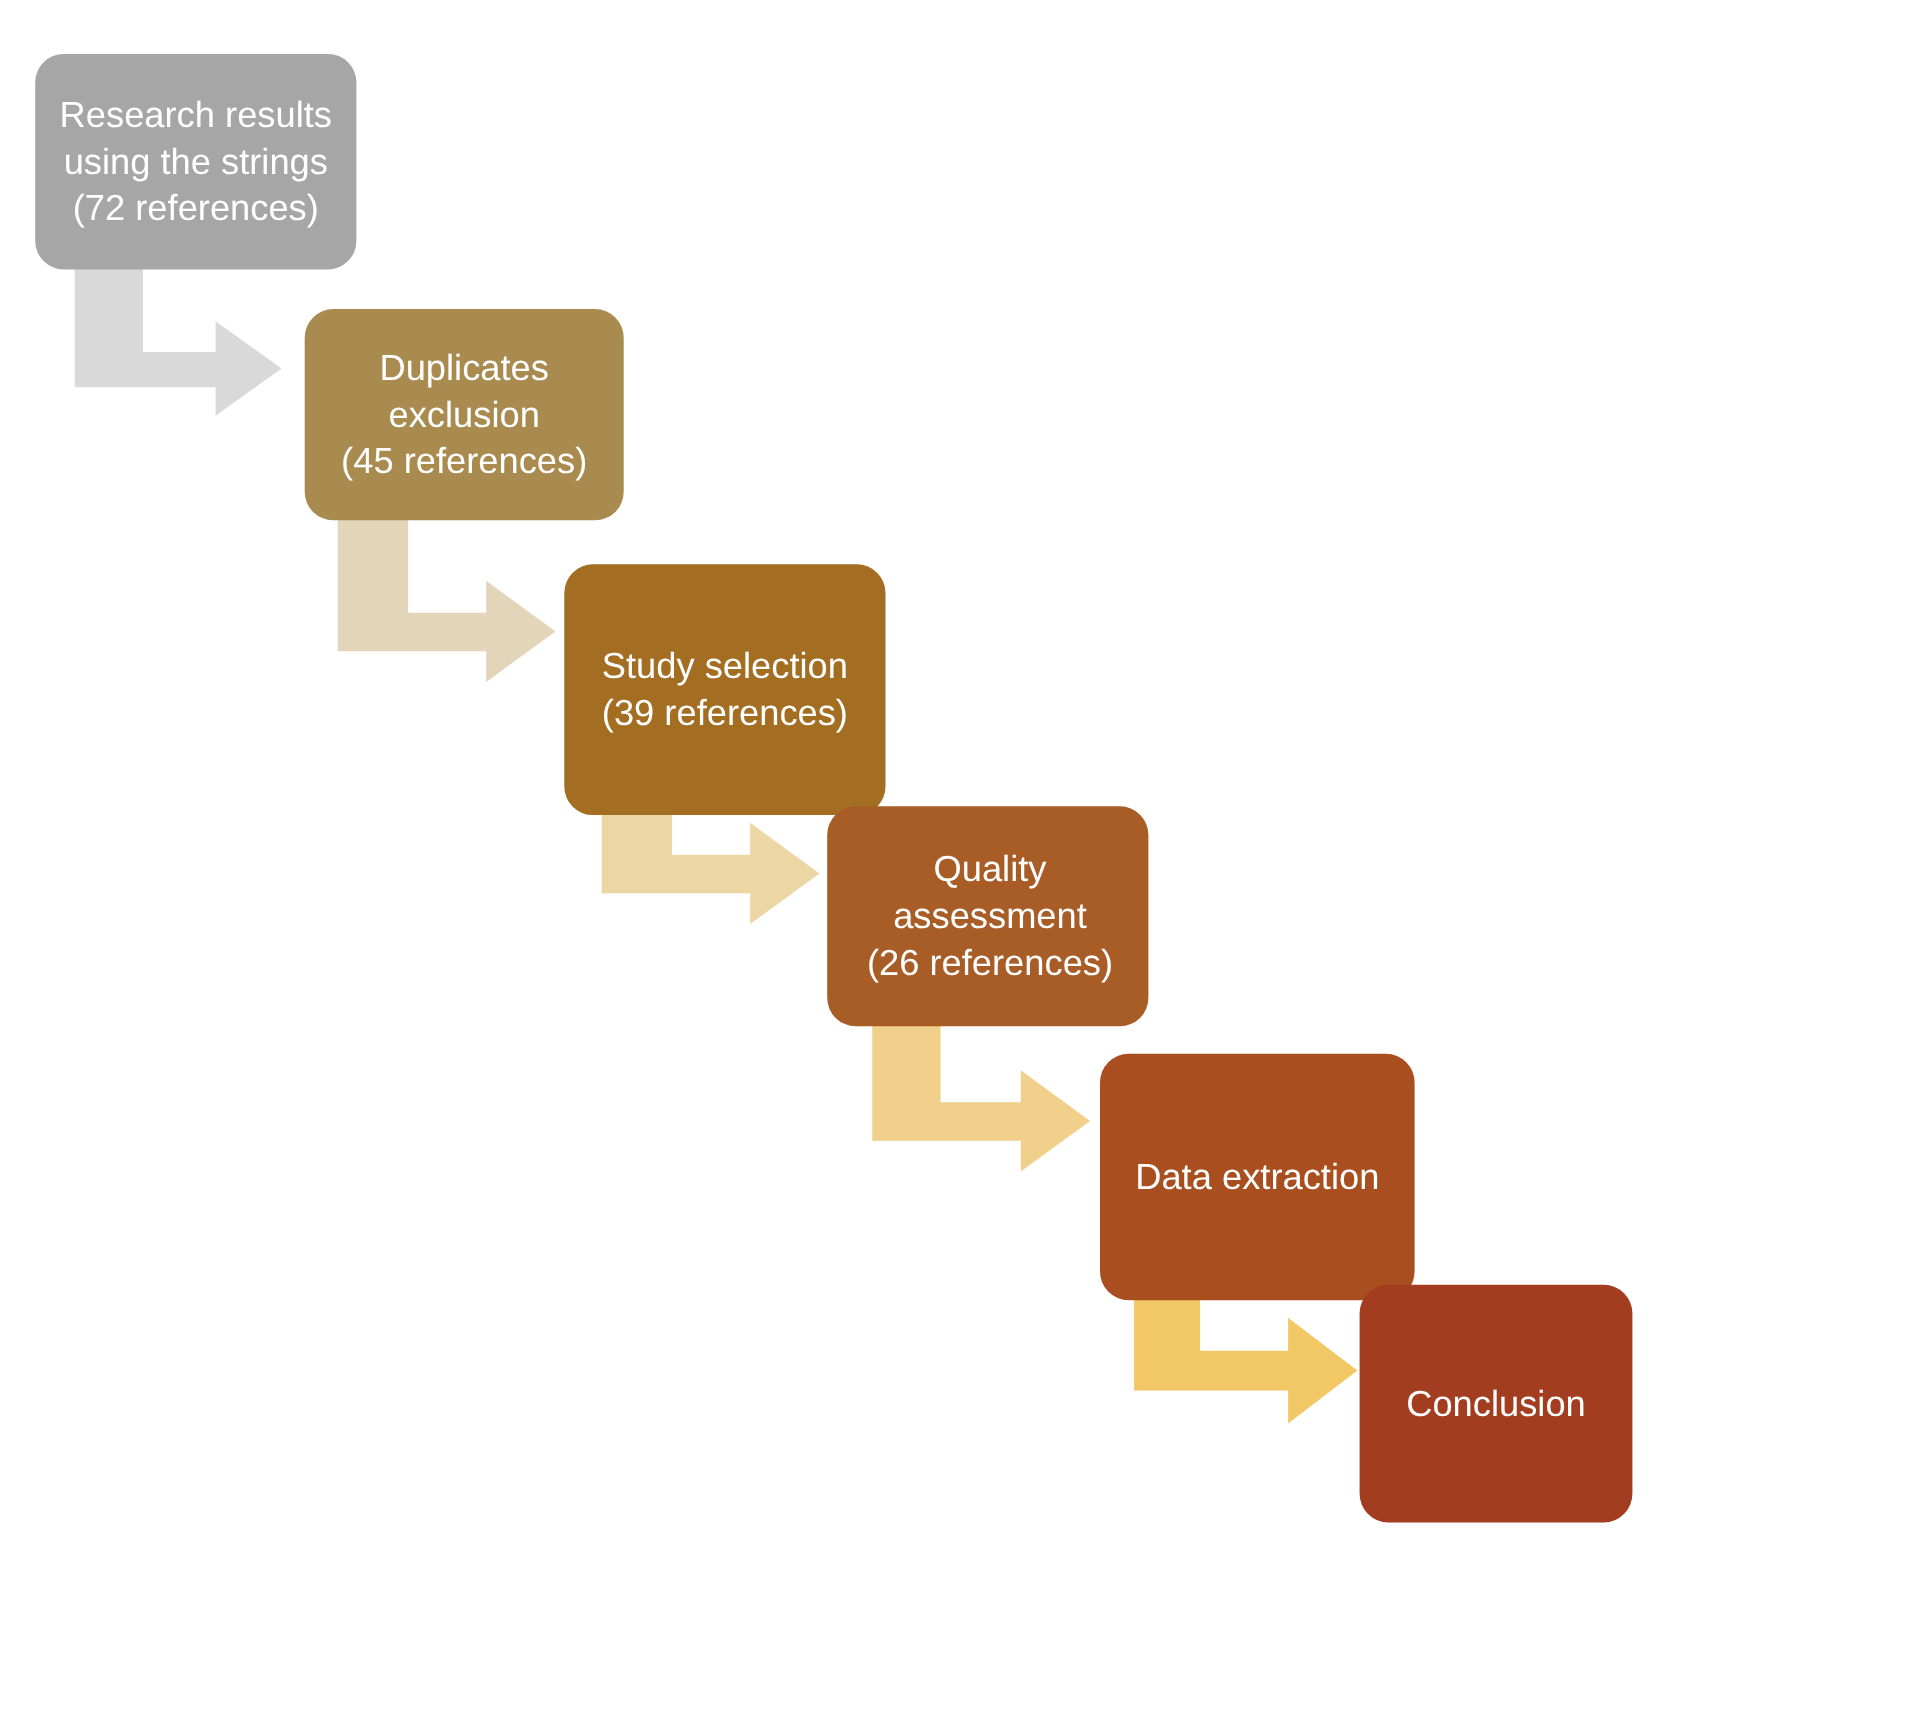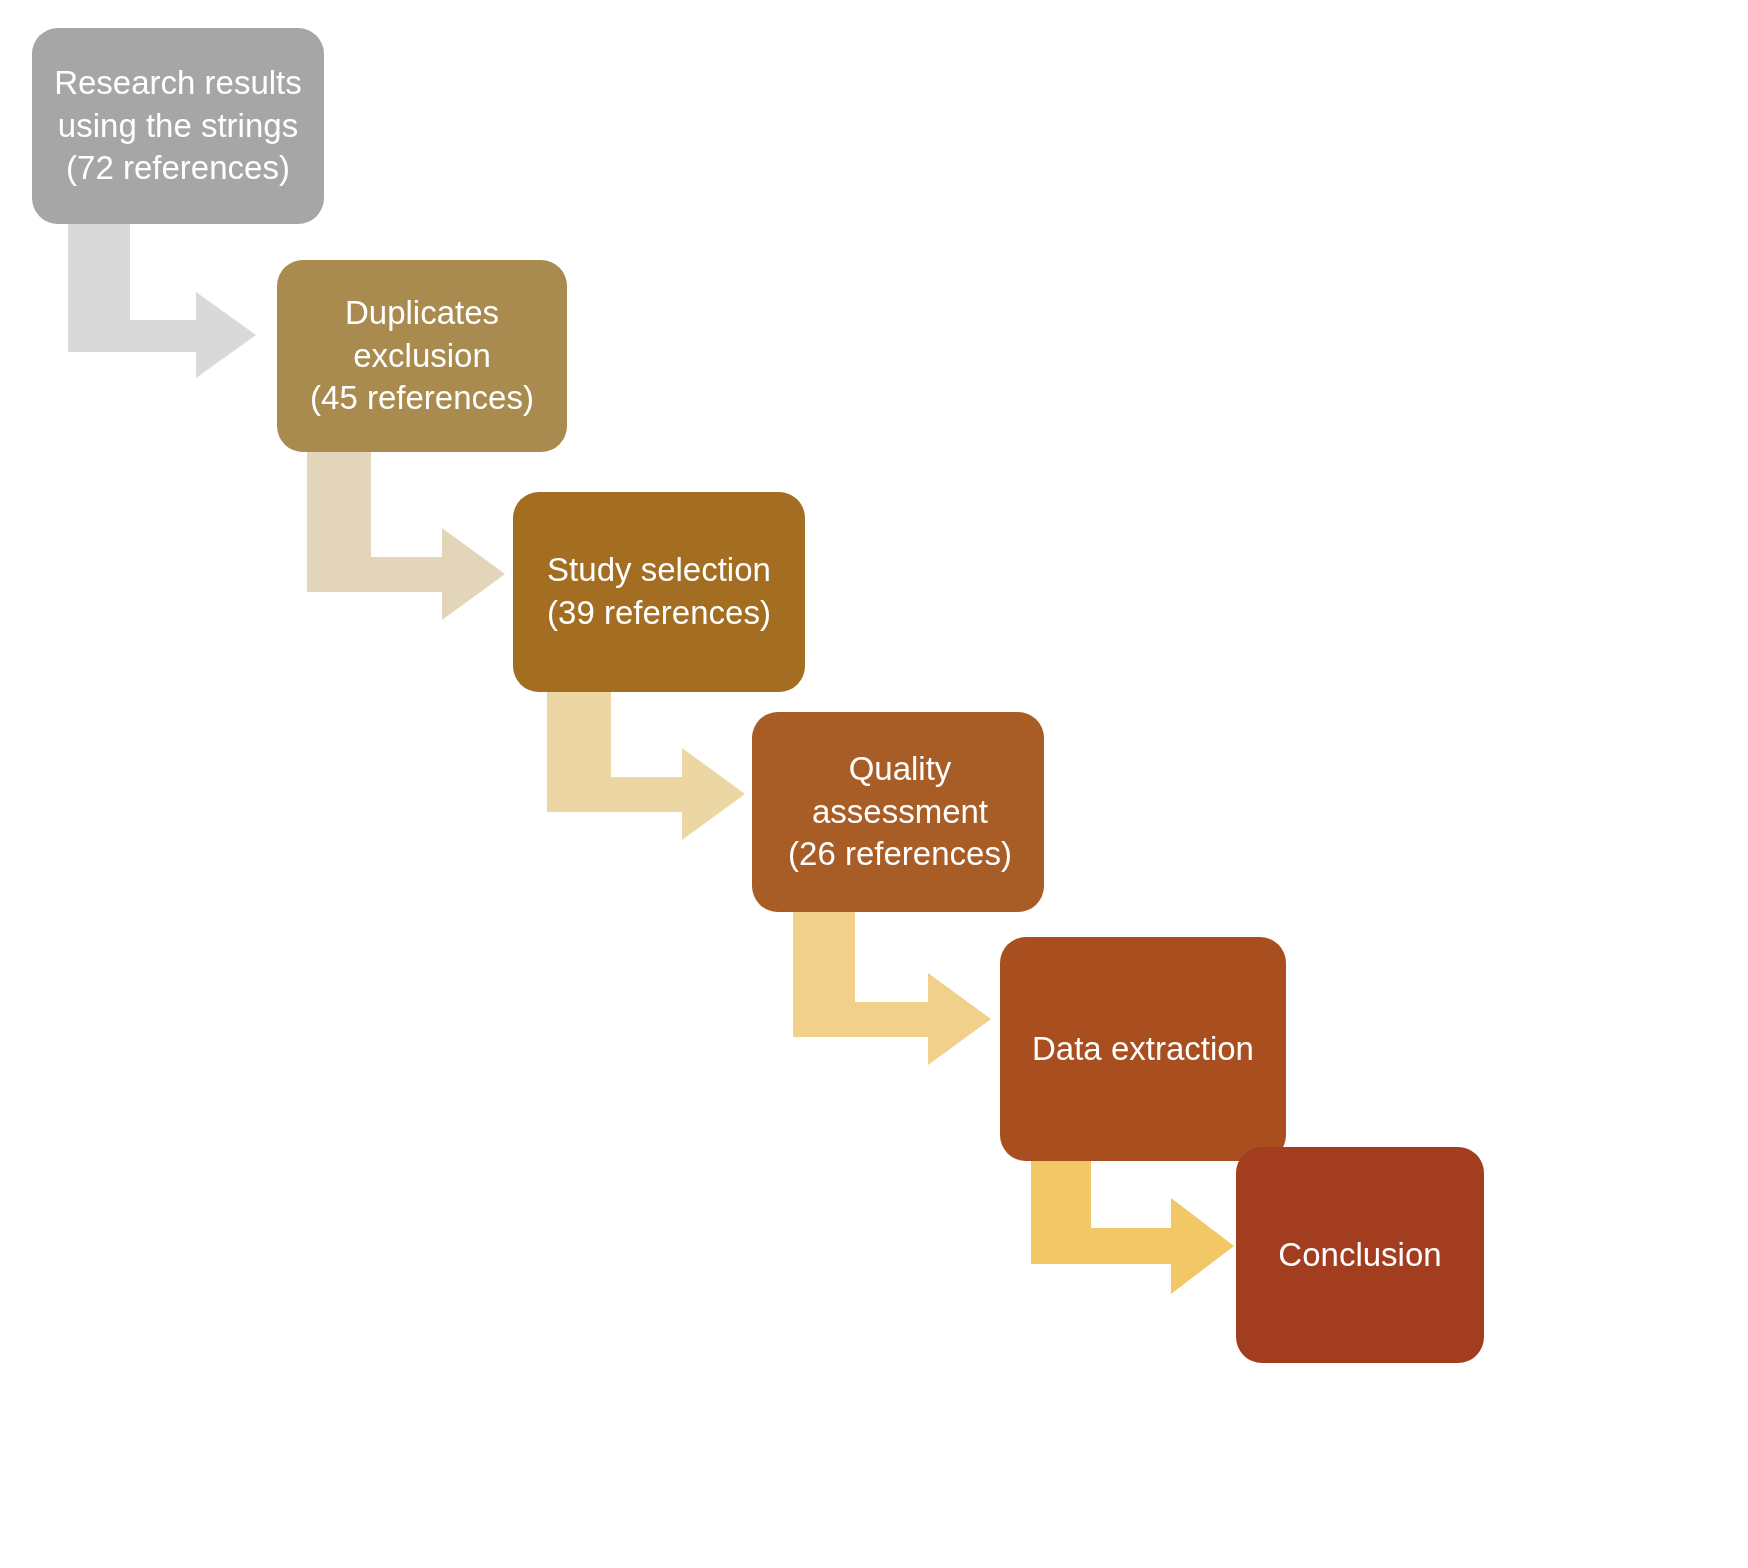--- a/index.html
+++ b/index.html
@@ -21,20 +21,21 @@
     flex-direction: column;
     align-items: center;
     justify-content: center;
     border-radius: 26px;
     box-sizing: border-box;
     color: #ffffff;
     text-align: center;
     line-height: 1.30;
     z-index: 3;
     padding: 6px 10px;
+    margin-top: 21px;
   }
   .flow-box .line {
     display: block;
     white-space: nowrap;
   }
   .arrow-svg {
     position: absolute;
     z-index: 1;
     overflow: visible;
   }
@@ -69,21 +70,21 @@
     <span class="line">using the strings</span>
     <span class="line">(72 references)</span>
   </div>
 
   <div class="flow-box" style="left: 277px; top: 260px; width: 290px; height: 192px; font-size: 33px; background-color: rgb(169, 139, 79); color: rgb(255, 255, 255);">
     <span class="line">Duplicates</span>
     <span class="line">exclusion</span>
     <span class="line">(45 references)</span>
   </div>
 
-  <div class="flow-box" style="left: 513px; top: 492px; width: 292px; height: 200px; font-size: 33px; background-color: rgb(163, 109, 34); color: rgb(255, 255, 255);">
+  <div class="flow-box" style="left: 513px; top: 492px; width: 292px; height: 228px; font-size: 33px; background-color: rgb(163, 109, 34); color: rgb(255, 255, 255);">
     <span class="line">Study selection</span>
     <span class="line">(39 references)</span>
   </div>
 
   <div class="flow-box" style="left: 752px; top: 712px; width: 292px; height: 200px; font-size: 33px; background-color: rgb(168, 92, 38); color: rgb(255, 255, 255); padding-left: 14px;">
     <span class="line">Quality</span>
     <span class="line">assessment</span>
     <span class="line">(26 references)</span>
   </div>
 

